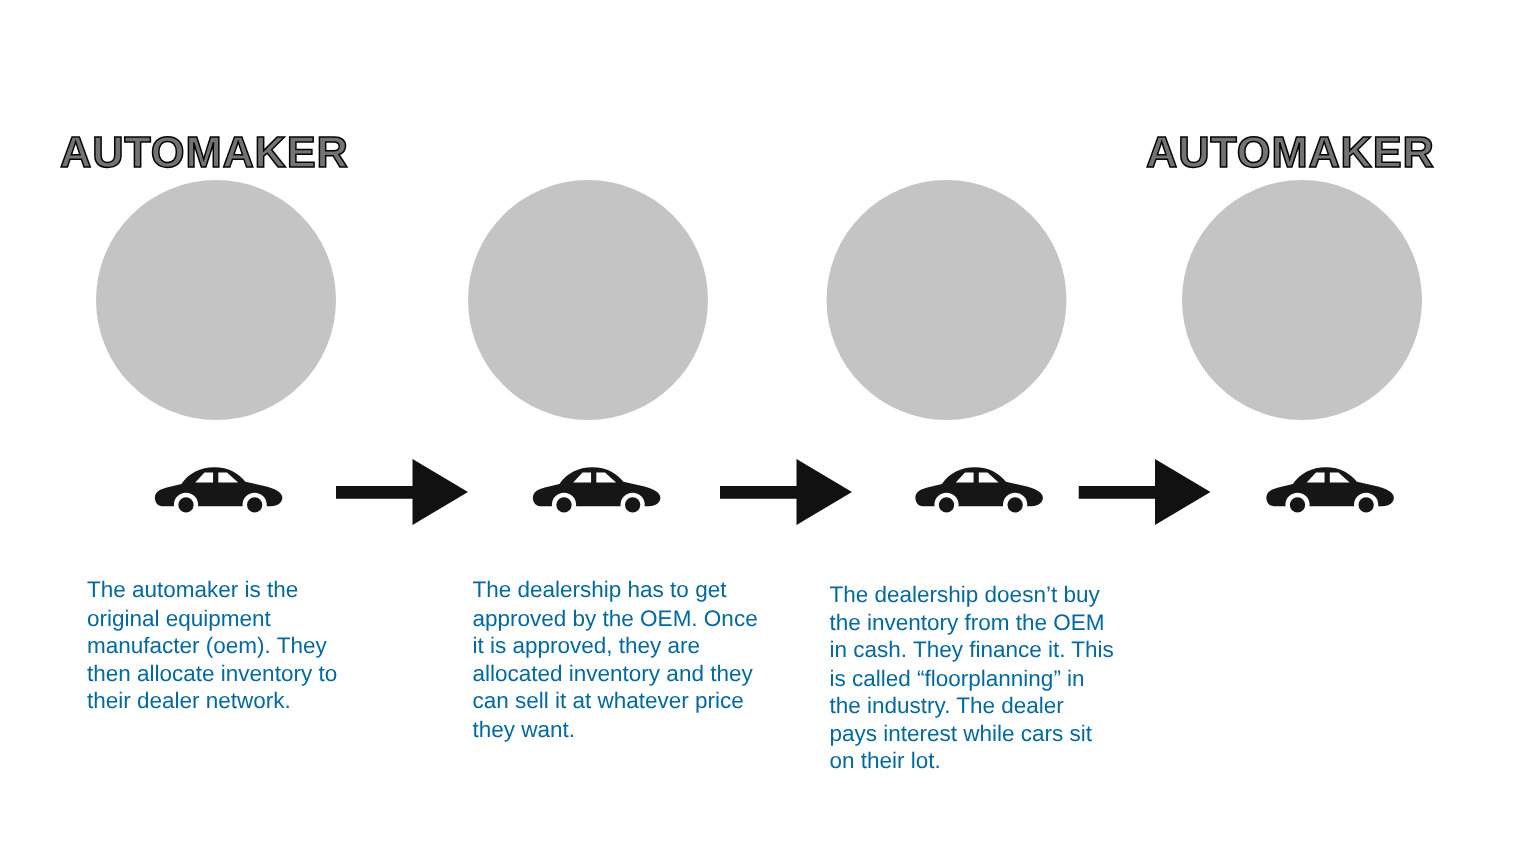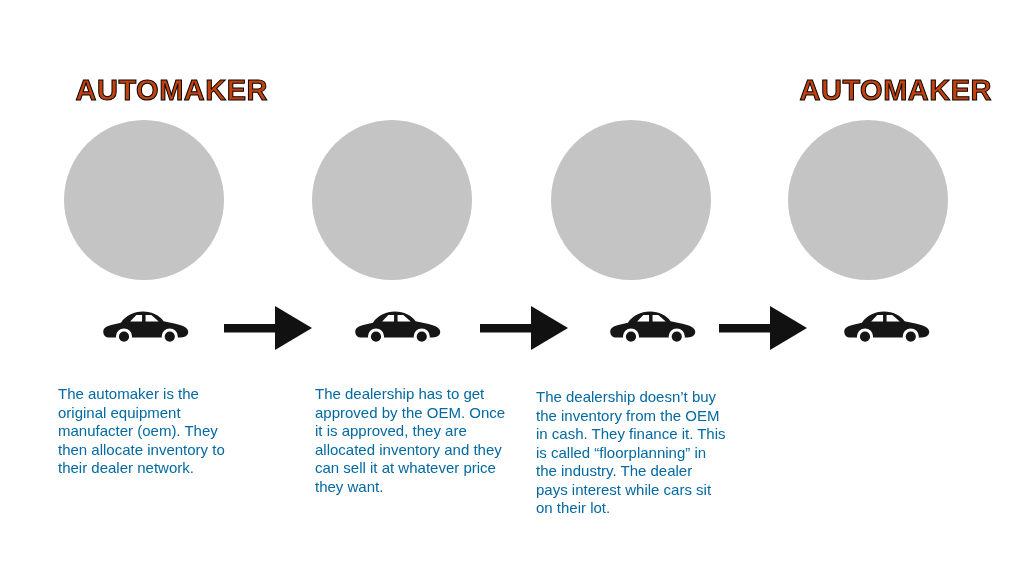--- a/index.html
+++ b/index.html
@@ -3,23 +3,23 @@
 <meta charset="utf-8">
 <style>
   html, body { margin:0; padding:0; background:#ffffff; }
   .canvas {
     position:relative; width:1024px; height:576px;
     background:#ffffff; overflow:hidden;
     font-family:"Liberation Sans", sans-serif;
   }
   .col { position:absolute; top:0; width:240px; height:576px; }
   .title {
-    position:absolute; top:70px; left:0; width:240px; margin:4px;
-    text-align:right; font-size:29px; font-weight:900;
-    letter-spacing:0.5px; color:#c2410c;
+    position:absolute; top:70px; left:0; width:240px; margin:16px;
+    text-align:left; font-size:29px; font-weight:900;
+    letter-spacing:0.5px; color:#737373;
     -webkit-text-stroke:1px #000000;
   }
   .circle {
     position:absolute; top:120px; left:40px;
     width:160px; height:160px; border-radius:50%;
     background:#c4c4c4;
   }
   .car   { position:absolute; top:306px; width:88px; height:40px; color:#161616; }
   .arrow { position:absolute; top:305px; width:88px; height:46px; color:#111111; }
   .desc {
@@ -74,21 +74,21 @@
 allocated inventory and they
 can sell it at whatever price
 they want.</p>
   </section>
 
   <section class="col" style="left:511px">
     <div class="circle"></div>
     <svg class="car" style="left:98px" viewBox="0 0 100 44">
         <use href="#car"></use>
       </svg>
-    <p class="desc" style="left:25px; top:388px">The dealership doesn’t buy
+    <p class="desc" style="left:42px; top:388px">The dealership doesn’t buy
 the inventory from the OEM
 in cash. They finance it. This
 is called “floorplanning” in
 the industry. The dealer
 pays interest while cars sit
 on their lot.</p>
   </section>
 
   <section class="col" style="left:748px">
     <h2 class="title">AUTOMAKER</h2>

